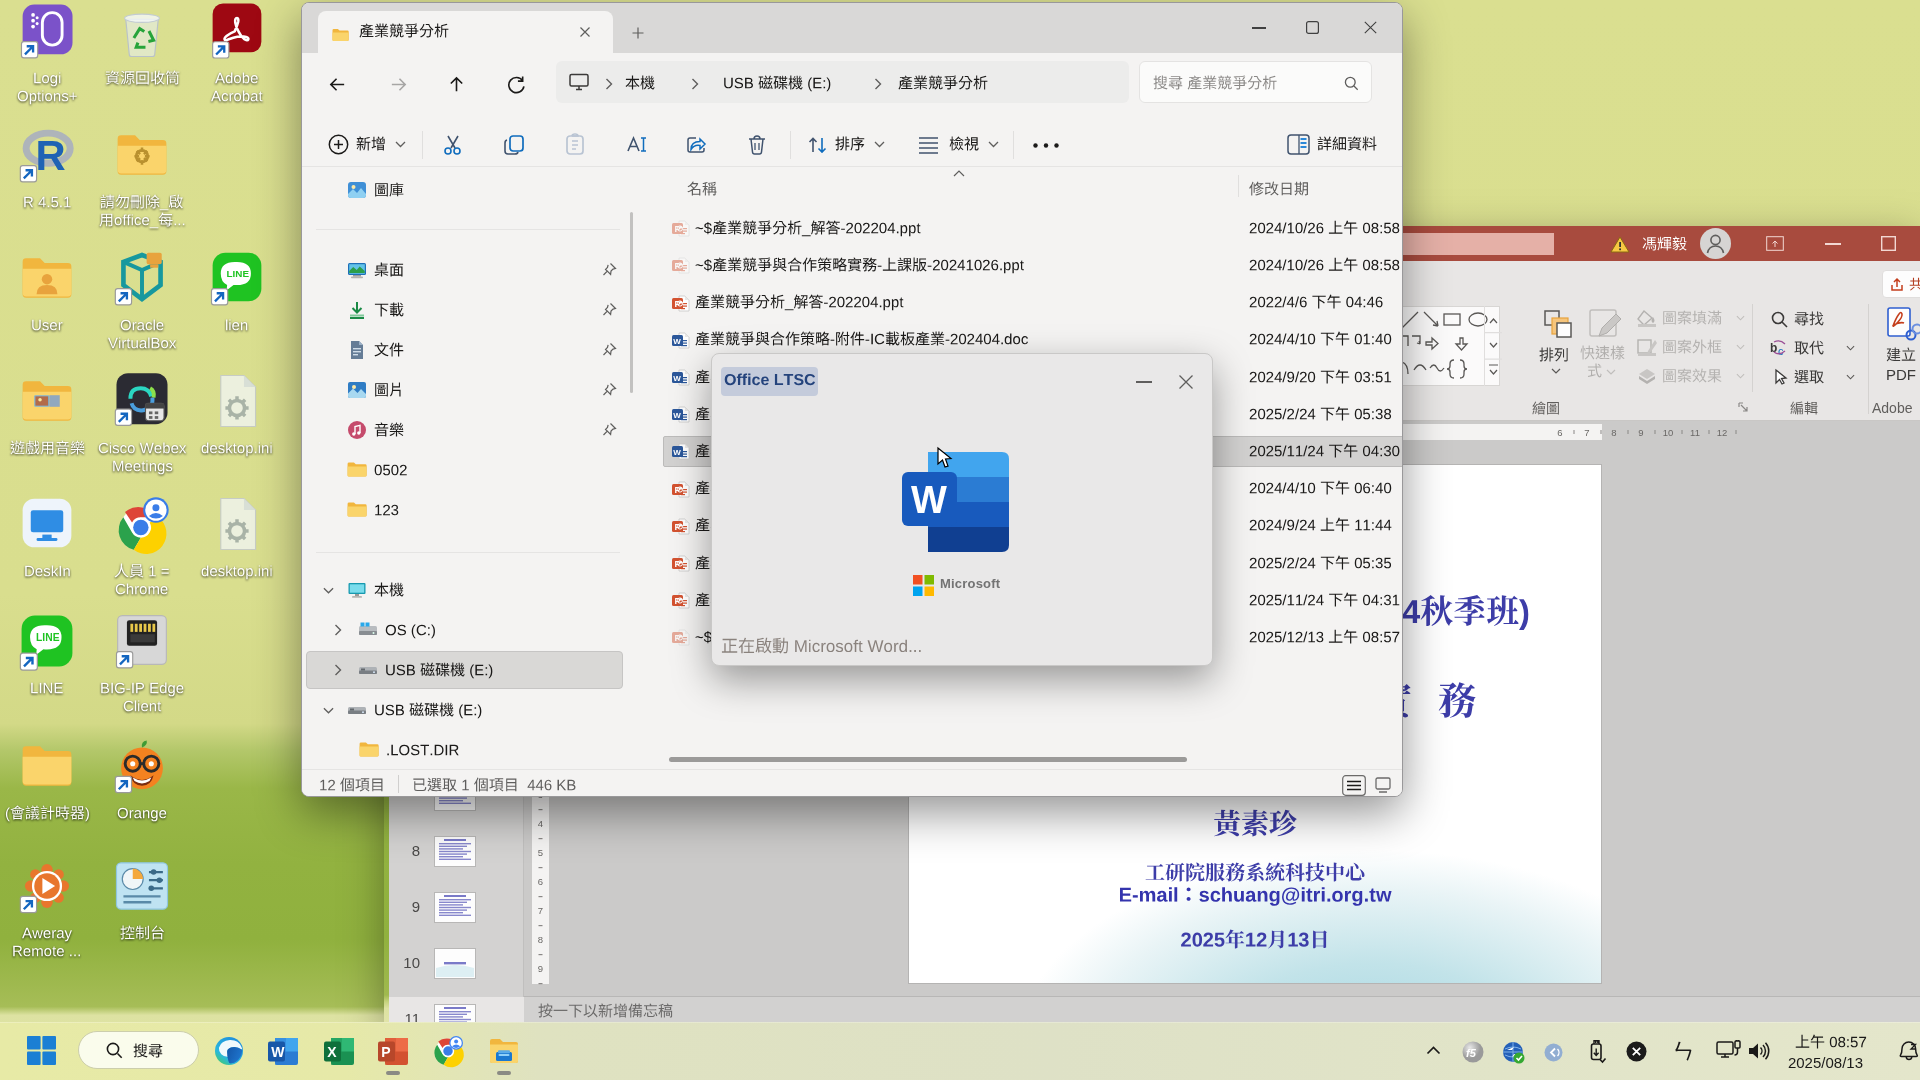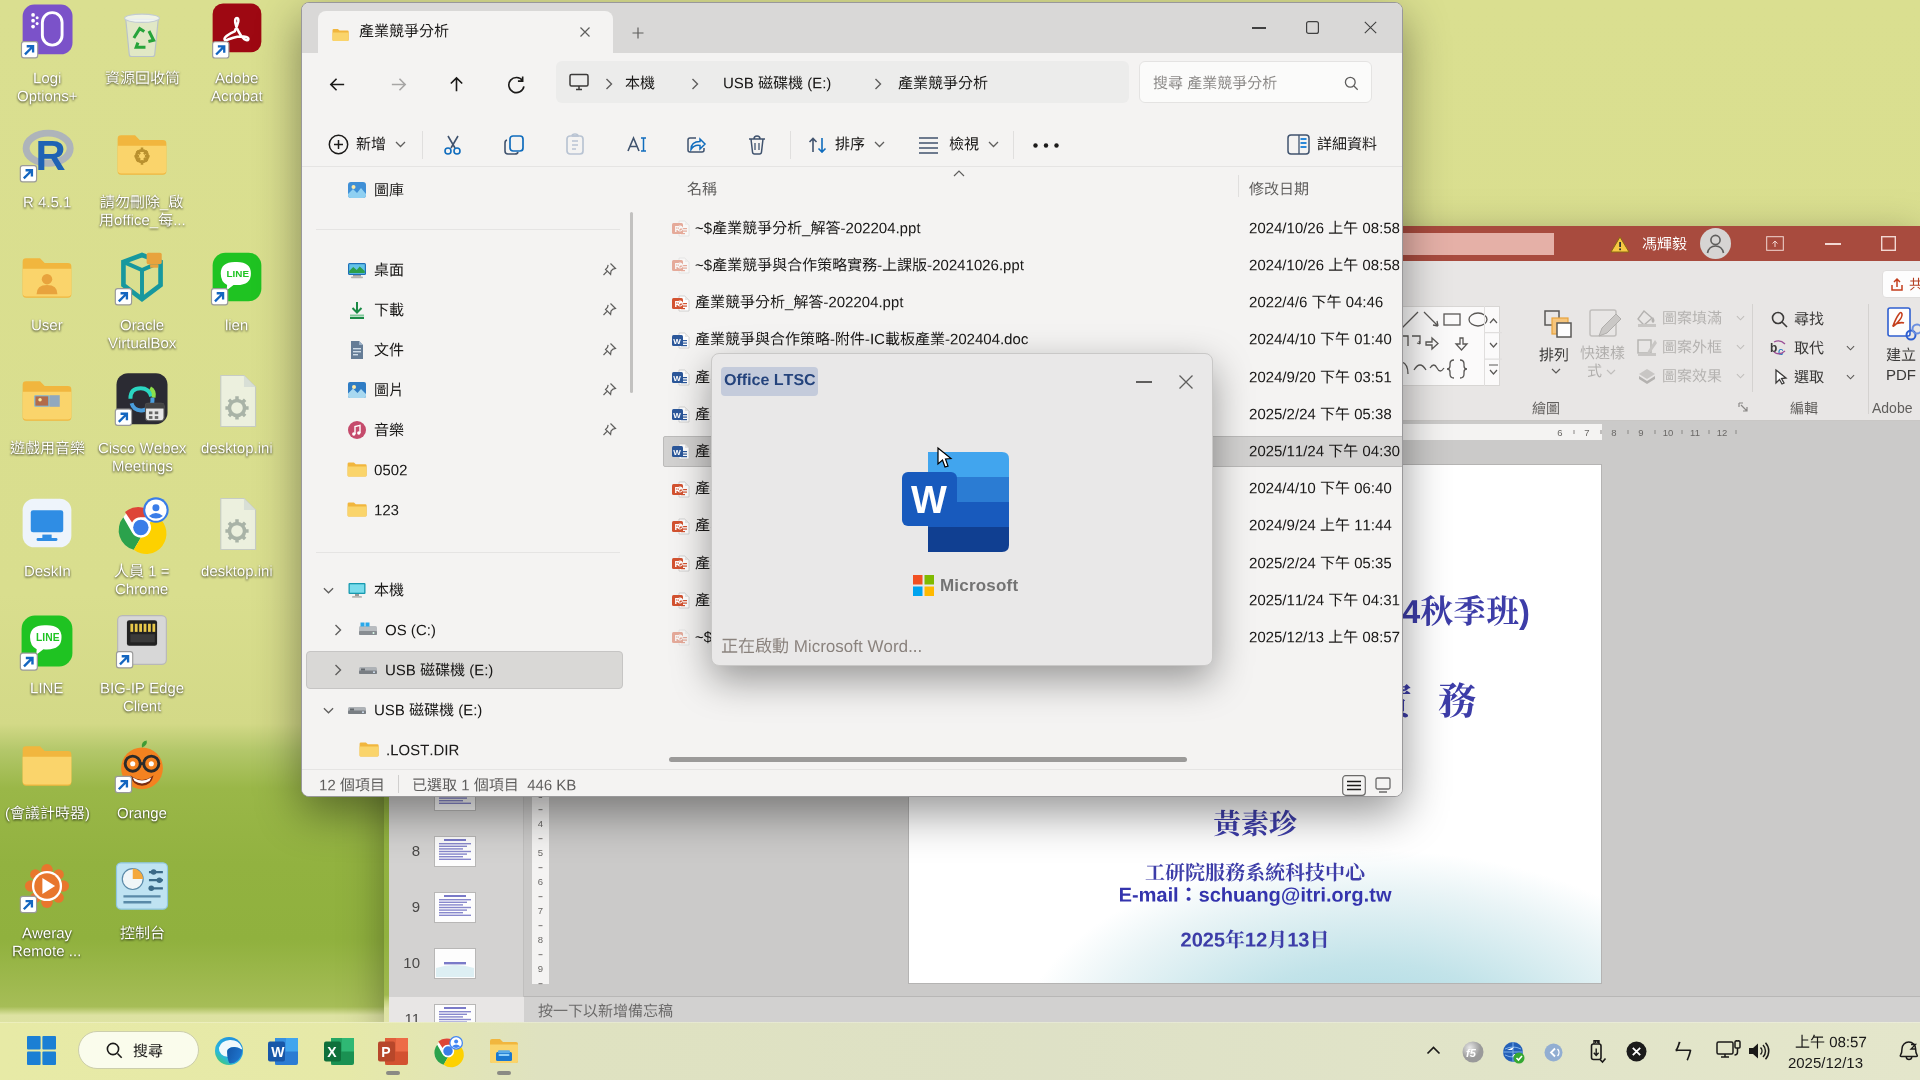--- a/index.html
+++ b/index.html
@@ -2015,21 +2015,21 @@
     </svg>
     <svg class="ab" style="left:225px;top:93px" width="15" height="22" viewBox="0 0 15 22">
       <path d="M1 1 L1 17 L5.5 13 L8 20 L11 19 L8.5 12 L14 11.5 z" fill="#fff" stroke="#000" stroke-width="1.2"></path>
     </svg>
     <svg class="ab" style="left:201px;top:221px" width="21" height="21" viewBox="0 0 21 21">
       <rect width="9.5" height="9.5" fill="#f25022"></rect>
       <rect x="11.5" width="9.5" height="9.5" fill="#7fba00"></rect>
       <rect y="11.5" width="9.5" height="9.5" fill="#00a4ef"></rect>
       <rect x="11.5" y="11.5" width="9.5" height="9.5" fill="#ffb900"></rect>
     </svg>
-    <div class="ab" style="left:228px;top:222px;font-size:17px;font-weight:bold;color:#737373;letter-spacing:.2px">Microsoft</div>
+    <div class="ab" style="left:228px;top:222px;font-size:13px;font-weight:bold;color:#737373;letter-spacing:.2px">Microsoft</div>
     <div class="ab" style="left:9px;top:283px"><svg class="k" style="width:201.3px;height:18.7px;vertical-align:-3.7px" viewBox="0 -88 1184 110" fill="#8a827d">
         <use href="#sr6b63" x="0"></use>
         <use href="#sr5728" x="100"></use>
         <use href="#sr555f" x="200"></use>
         <use href="#sr52d5" x="300"></use>
         <use href="#lr004d" x="428"></use>
         <use href="#lr0069" x="511"></use>
         <use href="#lr0063" x="534"></use>
         <use href="#lr0072" x="584"></use>
         <use href="#lr006f" x="617"></use>
@@ -2175,21 +2175,21 @@
   </svg>
 <div class="ab" style="left:1795px;top:1033px;width:68px;text-align:right"><svg class="k" style="width:71.7px;height:16.5px;vertical-align:-3.3px" viewBox="0 -88 478 110" fill="#1b1a19">
       <use href="#sr4e0a" x="0"></use>
       <use href="#sr5348" x="100"></use>
       <use href="#lr0030" x="228"></use>
       <use href="#lr0038" x="284"></use>
       <use href="#lr003a" x="339"></use>
       <use href="#lr0035" x="367"></use>
       <use href="#lr0037" x="423"></use>
     </svg></div>
-<div class="ab" style="left:1785px;top:1054px;width:78px;text-align:right;font-size:15px;color:#1b1a19">2025/12/13</div>
+<div class="ab" style="left:1785px;top:1054px;width:78px;text-align:right;font-size:15px;color:#1b1a19">2025/08/13</div>
 <svg class="ab" style="left:1898px;top:1040px" width="22" height="22" viewBox="0 0 22 22" fill="none" stroke="#1b1a19">
 <path d="M3.5 16.5 q-1.8 0-1-1.4 Q4 13 4 8.8 a6.8 6.8 0 0 1 13.6 0 q0 4.2 1.5 6.3 q.8 1.4-1 1.4 z" stroke-width="1.5"></path>
 <path d="M8.2 16.8 q.3 2.7 2.8 2.7 q2.5 0 2.8-2.7" stroke-width="1.4"></path>
 <path d="M13 4.5 h4.5 L13 9 h4.5" stroke-width="1.3"></path>
   </svg>
 <svg width="0" height="0" style="position:absolute">
     <defs>
       <path id="lr004c" d="M8 0V-69H18V-8H52V0Z"></path>
       <path id="lr006f" d="M51 -26Q51 -13 45 -6Q39 1 28 1Q16 1 10 -6Q4 -13 4 -26Q4 -54 28 -54Q40 -54 46 -47Q51 -40 51 -26ZM42 -26Q42 -37 39 -42Q36 -47 28 -47Q20 -47 17 -42Q13 -37 13 -26Q13 -16 17 -11Q20 -6 27 -6Q35 -6 39 -11Q42 -16 42 -26Z"></path>
       <path id="lr0067" d="M27 21Q18 21 13 17Q8 14 6 8L15 6Q16 10 19 12Q22 14 27 14Q40 14 40 -1V-10H40Q38 -5 33 -2Q29 0 23 0Q13 0 9 -6Q4 -12 4 -26Q4 -40 9 -47Q14 -54 24 -54Q30 -54 34 -51Q38 -49 40 -44H40Q40 -45 40 -49Q41 -52 41 -53H49Q49 -50 49 -42V-2Q49 21 27 21ZM40 -26Q40 -33 38 -38Q37 -42 33 -45Q30 -47 26 -47Q19 -47 16 -42Q13 -37 13 -26Q13 -16 16 -11Q19 -6 26 -6Q30 -6 33 -9Q37 -11 38 -16Q40 -20 40 -26Z"></path>

